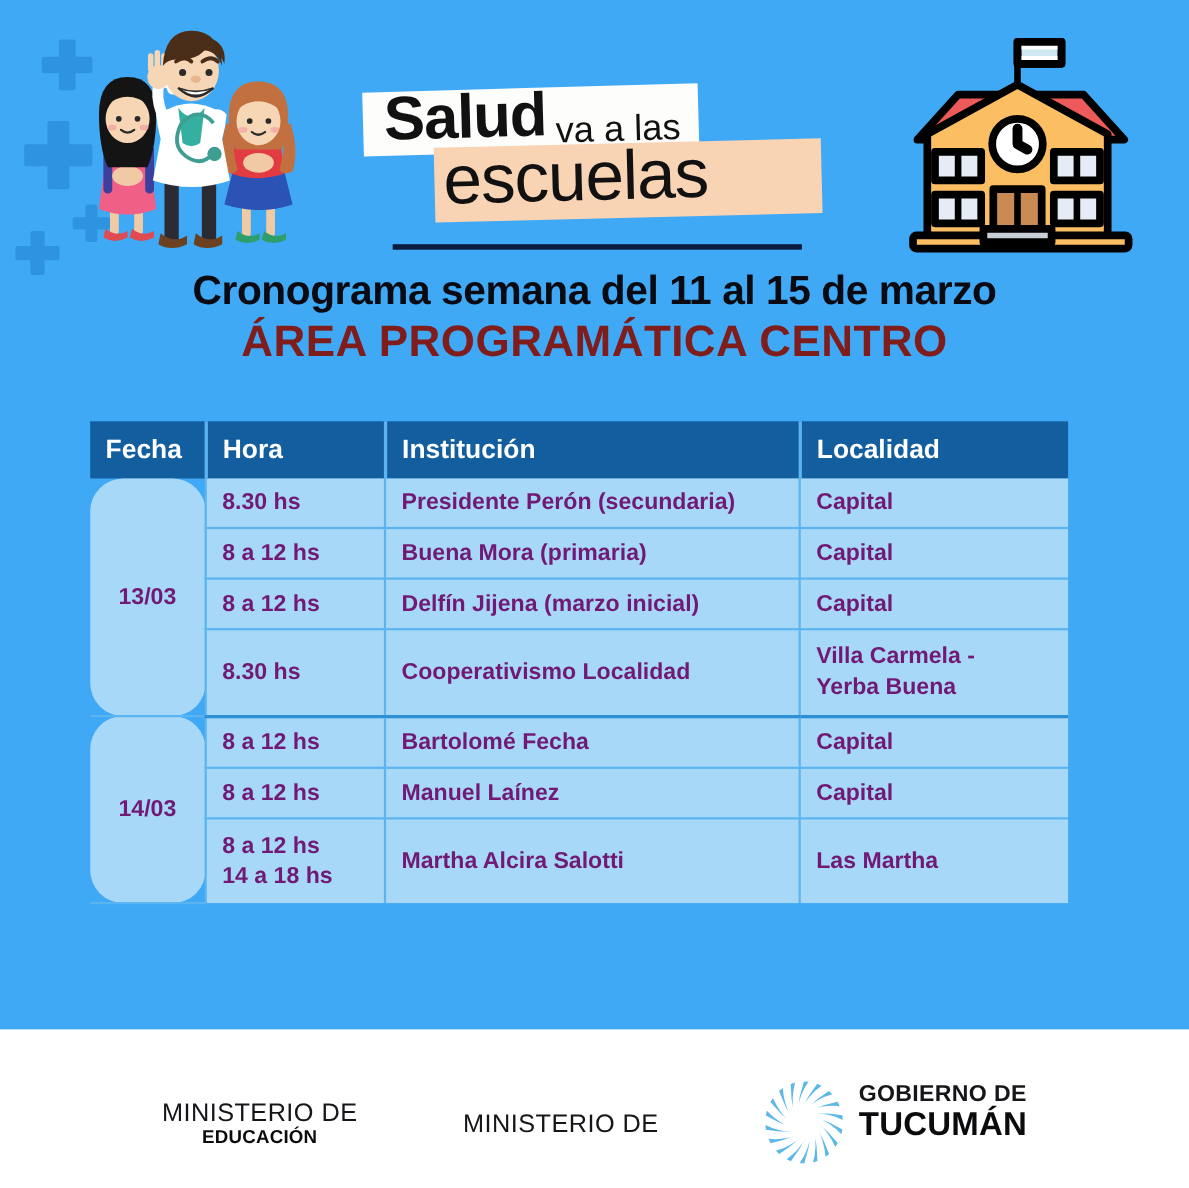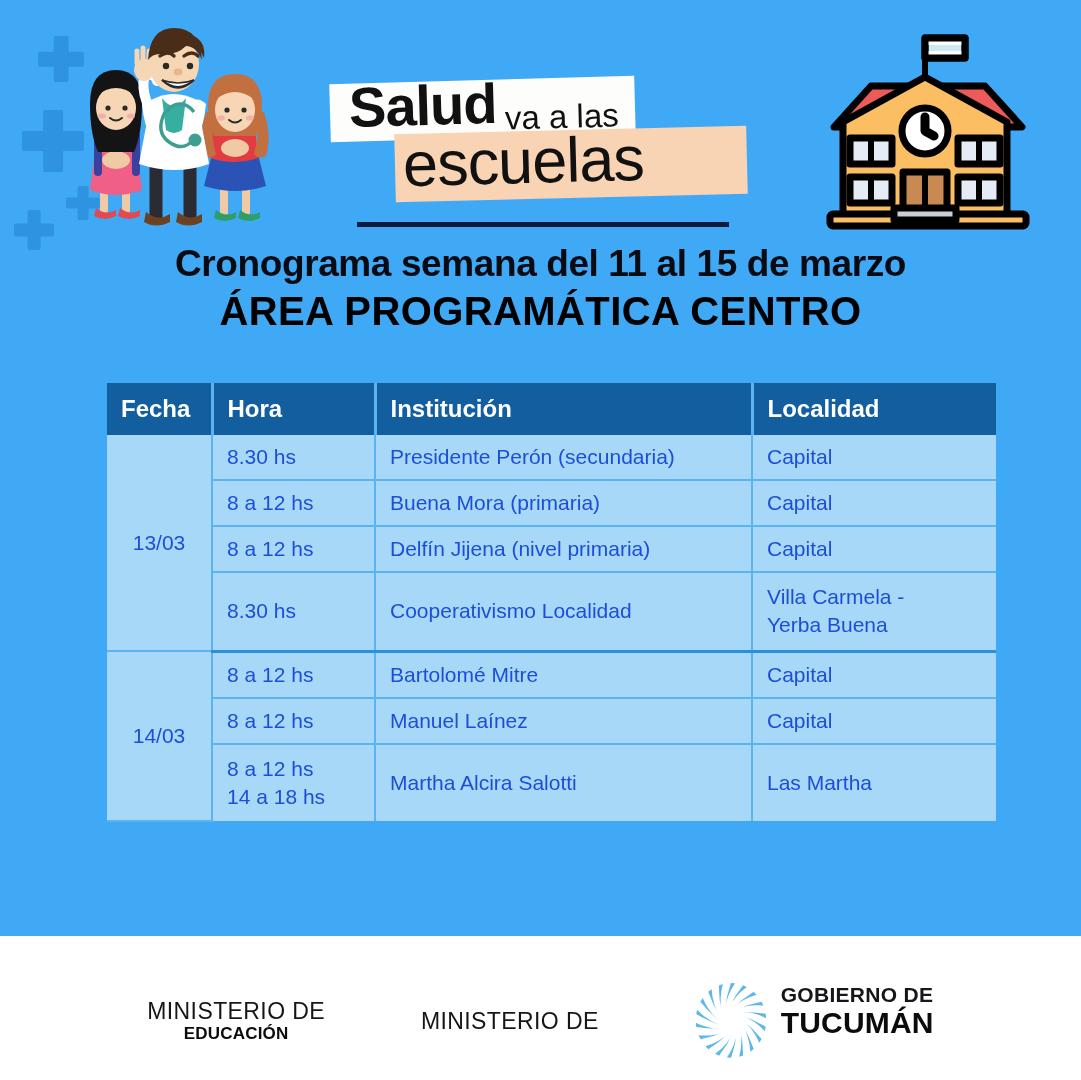--- a/index.html
+++ b/index.html
@@ -61,55 +61,56 @@
   }
 
   
   .head-wrap{position:absolute;left:0;top:244px;width:1081px;text-align:center;}
   .head-1{
     font-size:37px;font-weight:700;color:#0a0a12;letter-spacing:-0.4px;
     line-height:1.1;
   }
   .head-2{
     margin-top:4px;
-    font-size:40px;font-weight:700;color:#000000;letter-spacing:0.4px;
+    font-size:40px;font-weight:700;color:#7f1d1d;letter-spacing:0.4px;
     line-height:1.1;
   }
 
   
   .table{
-    position:absolute;left:107px;top:383px;width:889px;
+    position:absolute;left:82px;top:383px;width:889px;
     border-collapse:collapse;table-layout:fixed;
   }
   .table th{
     background:#125e9e;color:#ffffff;
     font-size:24px;font-weight:700;text-align:left;
     padding:12px 0 12px 14px;
     border-right:3px solid #5bb4ef;
     height:21px;
   }
   .table th:last-child{border-right:none;}
   .table td{
-    background:#a8d8f8;color:#1d4ed8;
-    font-size:21px;font-weight:400;text-align:left;
+    background:#a8d8f8;color:#701a75;
+    font-size:21px;font-weight:700;text-align:left;
     padding:10px 0 10px 14px;
     border-right:2px solid #5bb4ef;
     border-bottom:2px solid #5bb4ef;
     vertical-align:middle;
   }
   .table td:last-child{border-right:none;}
   .table tr:last-child td{border-bottom:none;}
   .c-fecha{width:105px;}
   .c-hora{width:163px;}
   .c-inst{width:377px;}
   .c-local{width:244px;}
   td.datecell{
     text-align:center;padding-left:0;
     font-size:21px;
     border-bottom:2px solid #5bb4ef;
+    border-radius:30px;
   }
   tr.groupend-row td{border-bottom:3px solid #2d8fd4;}
   .nowrap-lines{white-space:pre-line;line-height:1.35;}
 
   
   .footer{
     position:absolute;left:0;top:936px;width:1081px;height:144px;
     background:#ffffff;
   }
   .foot-row{
@@ -271,34 +272,34 @@
           <td>Presidente Perón (secundaria)</td>
           <td>Capital</td>
         </tr>
         <tr>
           <td>8 a 12 hs</td>
           <td>Buena Mora (primaria)</td>
           <td>Capital</td>
         </tr>
         <tr>
           <td>8 a 12 hs</td>
-          <td>Delfín Jijena (nivel primaria)</td>
+          <td>Delfín Jijena (marzo inicial)</td>
           <td>Capital</td>
         </tr>
         <tr class="groupend-row">
           <td>8.30 hs</td>
           <td>Cooperativismo Localidad</td>
           <td class="nowrap-lines">Villa Carmela -
 Yerba Buena</td>
         </tr>
 
         <tr>
           <td class="datecell" rowspan="3">14/03</td>
           <td>8 a 12 hs</td>
-          <td>Bartolomé Mitre</td>
+          <td>Bartolomé Fecha</td>
           <td>Capital</td>
         </tr>
         <tr>
           <td>8 a 12 hs</td>
           <td>Manuel Laínez</td>
           <td>Capital</td>
         </tr>
         <tr>
           <td class="nowrap-lines">8 a 12 hs
 14 a 18 hs</td>

